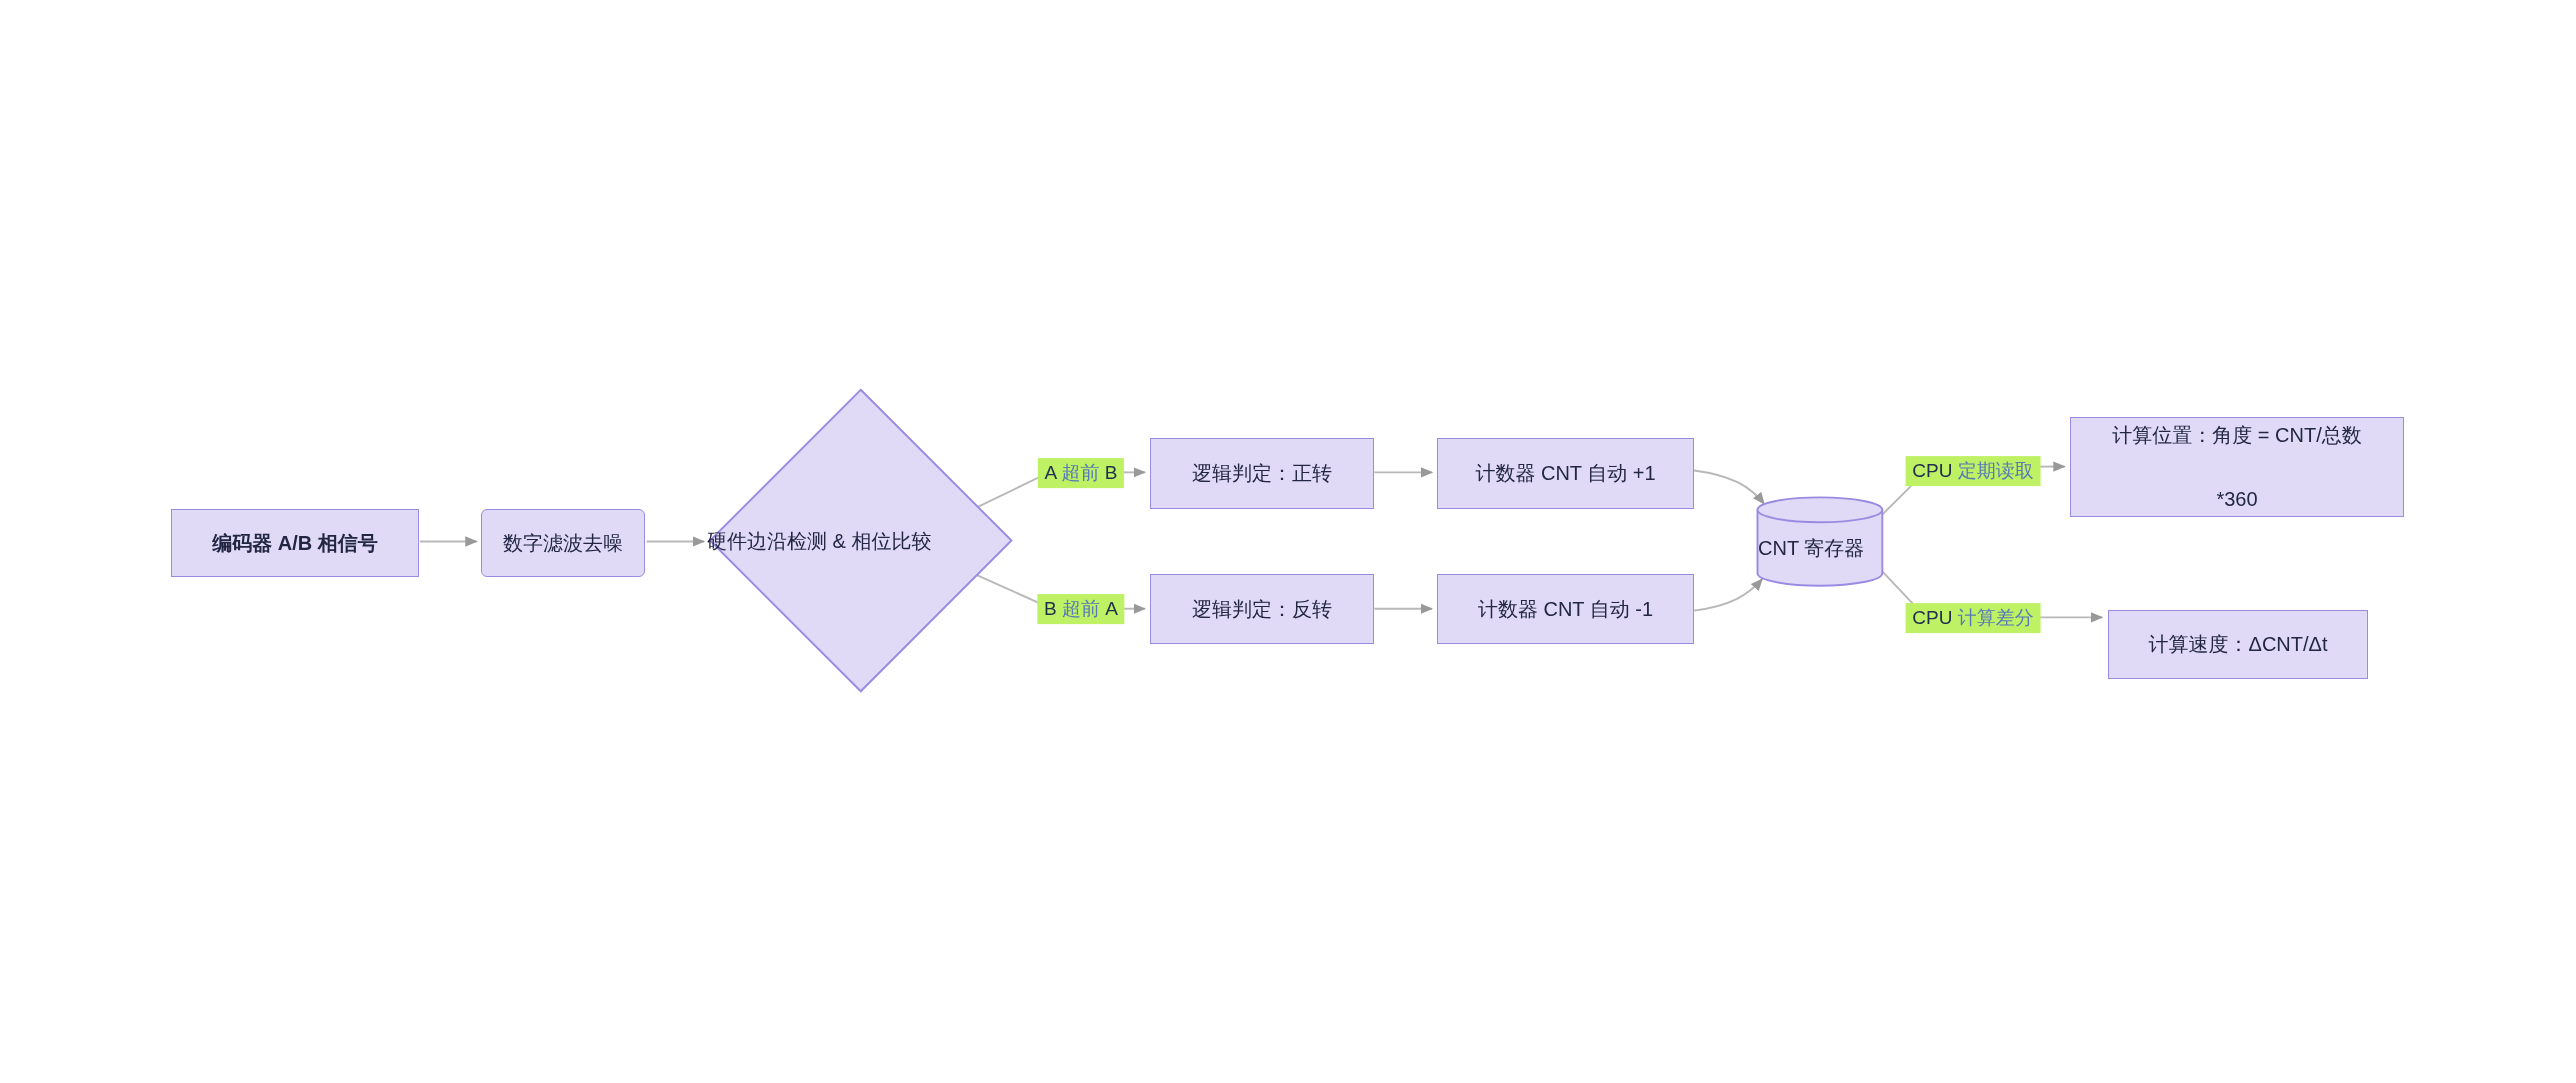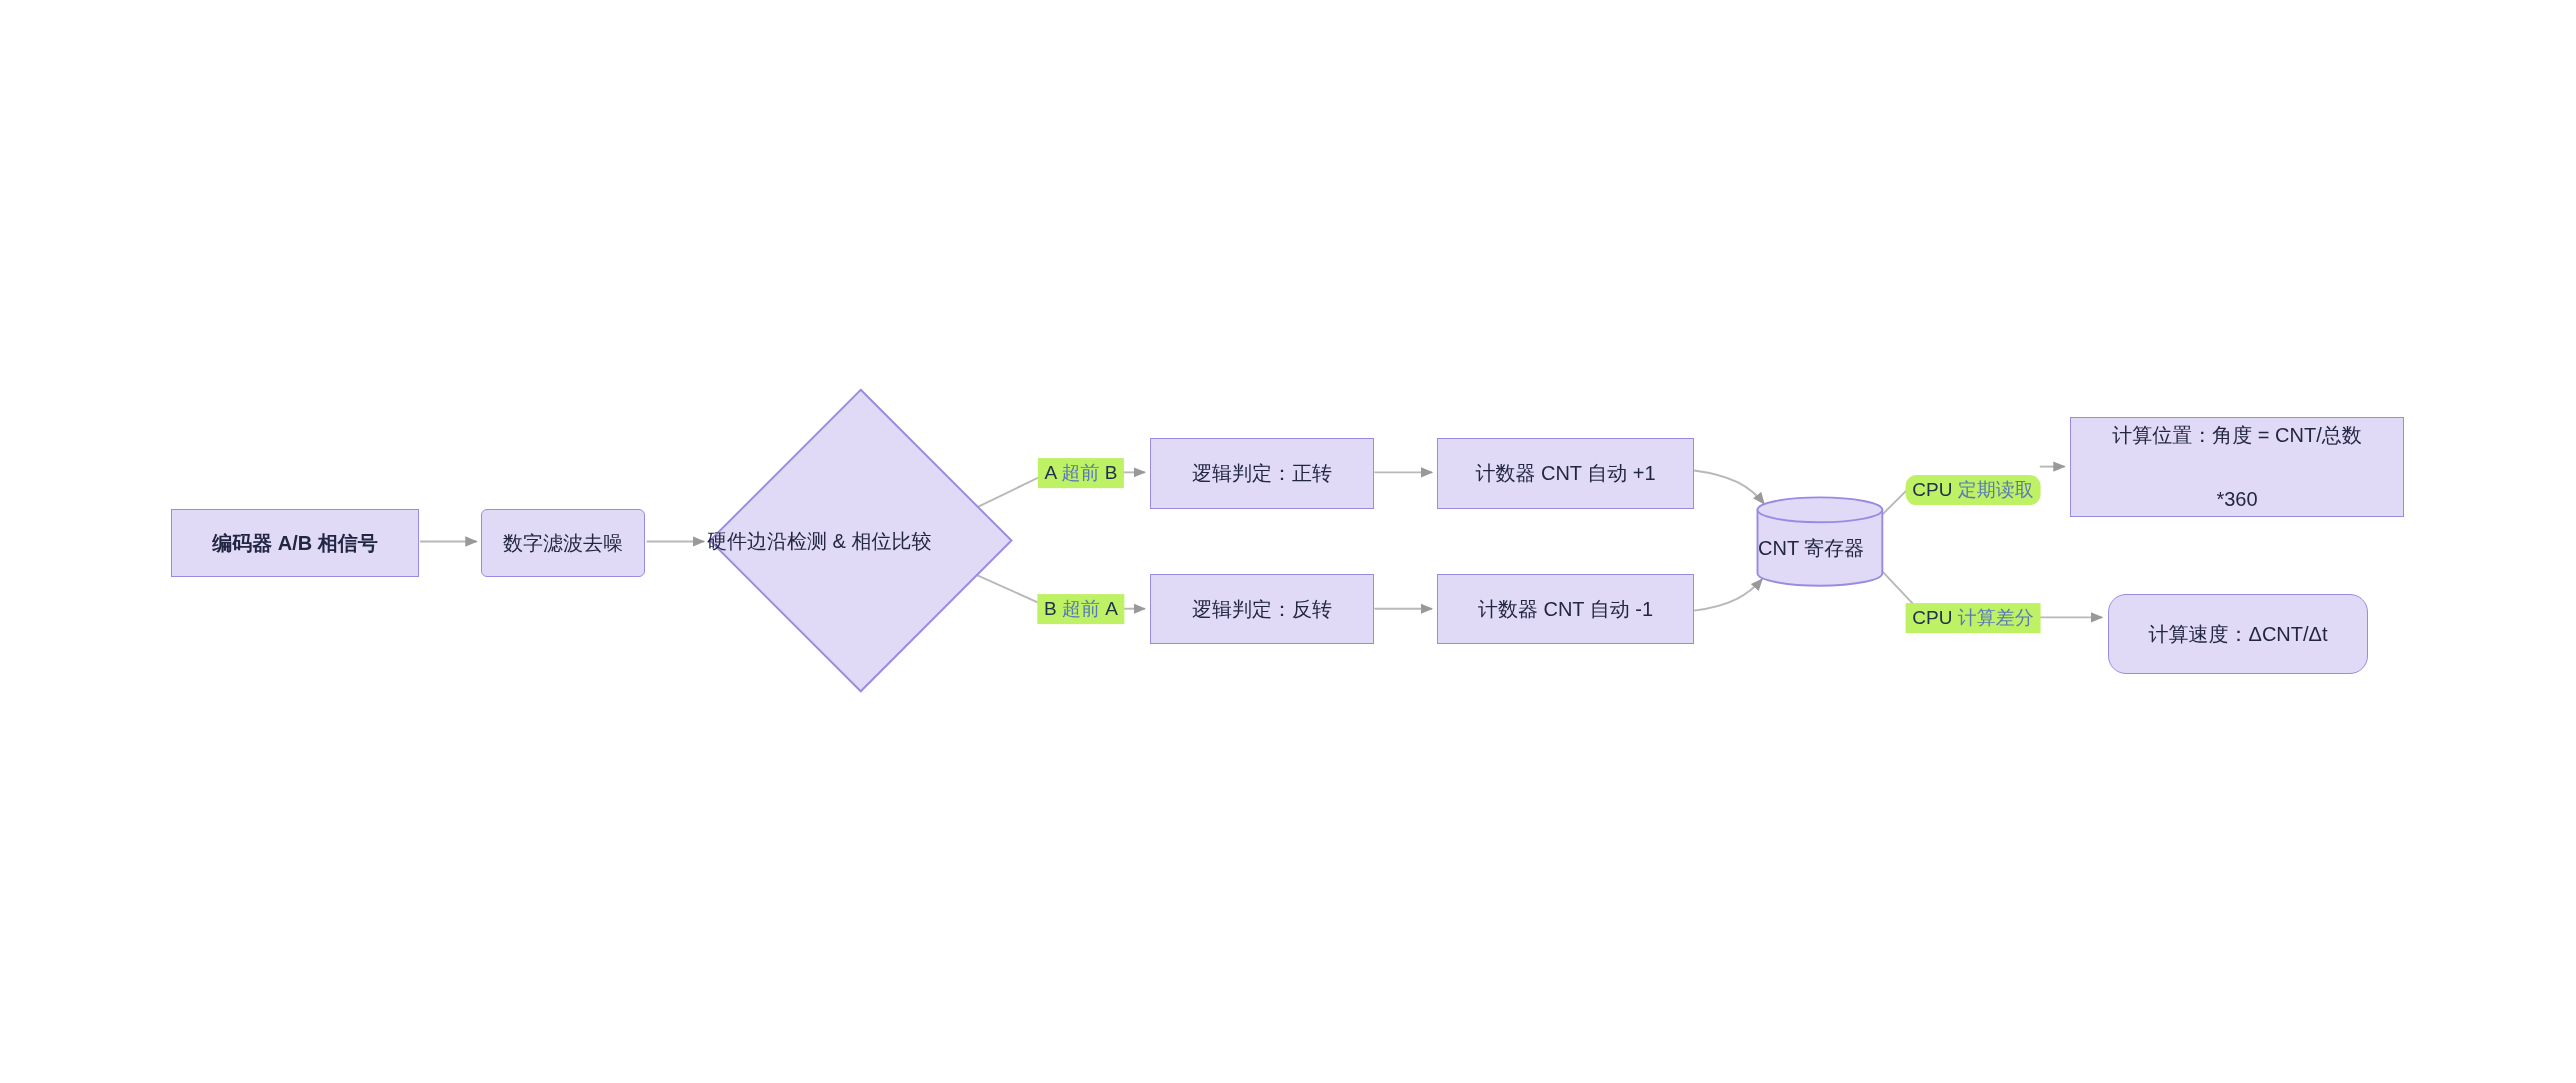--- a/index.html
+++ b/index.html
@@ -20,26 +20,26 @@
   .edge-label .cjk{color:#5878B8;}
   .edge-label .lat{color:#223050;}
   #node-encoder{left:171px;top:509px;width:248px;height:68px;font-weight:bold;}
   #node-filter{left:481px;top:509px;width:164px;height:68px;}
   #node-logic-forward{left:1150px;top:438px;width:224px;height:71px;}
   #node-counter-inc{left:1437px;top:438px;width:257px;height:71px;}
   #node-logic-reverse{left:1150px;top:574px;width:224px;height:70px;}
   #node-counter-dec{left:1437px;top:574px;width:257px;height:70px;}
   #node-calc-position{left:2070px;top:417px;width:334px;height:100px;flex-direction:column;gap:33px;}
   #node-calc-position .line{display:block;line-height:31px;}
-  #node-calc-speed{left:2108px;top:594px;width:260px;height:80px;border-radius:18px;}
+  #node-calc-speed{left:2108px;top:610px;width:260px;height:69px;}
   #decision-text{left:707px;top:512px;width:307px;height:58px;}
   #register-text{left:1758px;top:510px;width:125px;height:76px;}
   #el-a-leads-b{left:1081px;top:473px;}
   #el-b-leads-a{left:1081px;top:609px;}
-  #el-cpu-read{left:1973px;top:490px;border-radius:11px;}
+  #el-cpu-read{left:1973px;top:471px;}
   #el-cpu-diff{left:1973px;top:618px;}
 </style>
 </head>
 <body>
 
 <div class="canvas">
 
   <svg class="edges" width="2576" height="1083" viewBox="0 0 2682 1128">
     <defs>
       <marker id="arrow" viewBox="0 0 12 10" refX="11" refY="5" markerWidth="13" markerHeight="11" markerUnits="userSpaceOnUse" orient="auto">

